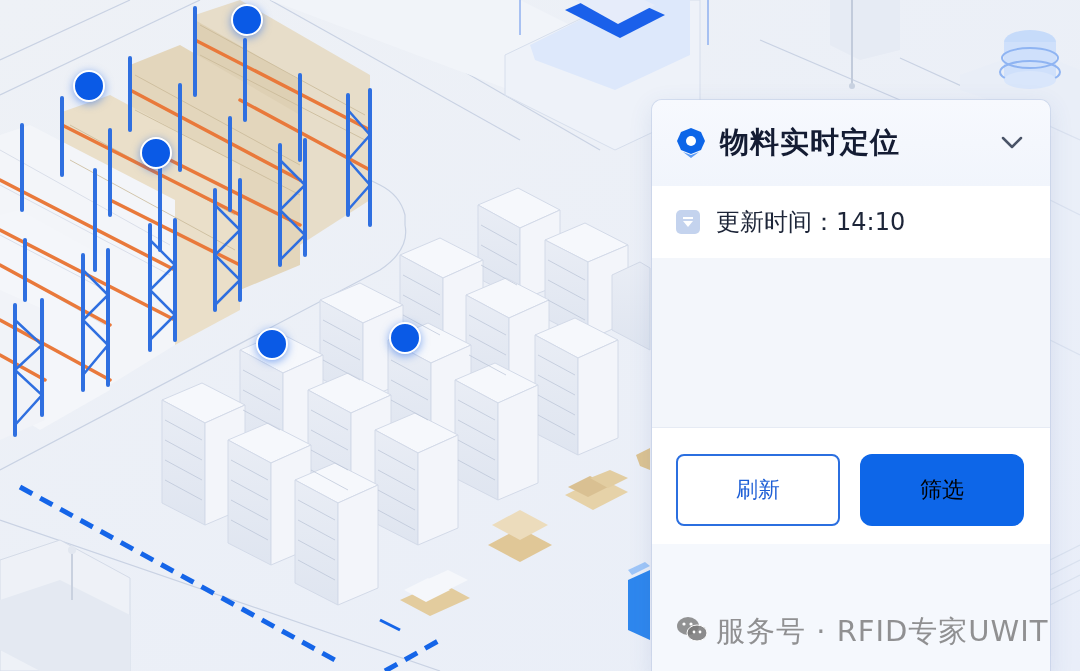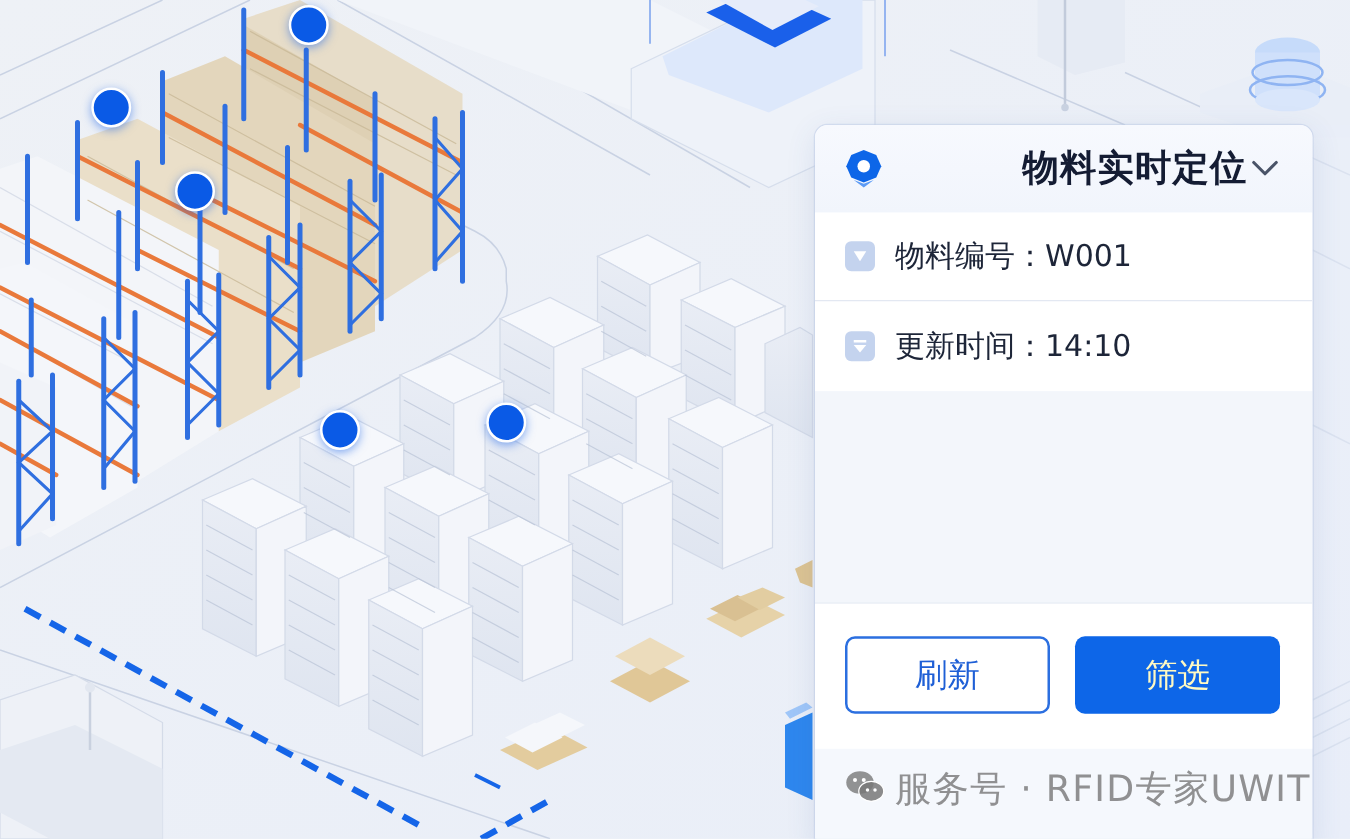--- a/index.html
+++ b/index.html
@@ -13,23 +13,22 @@
 
   
   .panel {
     position: absolute; left: 652px; top: 100px; width: 398px; height: 580px;
     background: #f5f8fd;
     border-radius: 10px;
     box-shadow: 0 6px 24px rgba(60,90,160,0.12), 0 0 0 1px rgba(200,212,235,0.6);
     overflow: hidden;
   }
   .panel-header {
-    height: 70px; display: flex; align-items: center; padding: 0 24px 0 24px;
+    height: 86px; display: flex; align-items: center; padding: 0 24px 0 24px;
     background: linear-gradient(180deg, #f7f9fe 0%, #f1f5fc 100%);
-    text-align: right;
   }
   .panel-header .logo { width: 30px; height: 36px; margin-right: 14px; display: flex; align-items: center; justify-content: center; }
   .panel-title { font-size: 29px; font-weight: bold; color: #141c33; letter-spacing: 1px; flex: 1; }
   .chevron { width: 28px; height: 28px; display: flex; align-items: center; justify-content: center; cursor: pointer; }
 
   .rows { background: #ffffff; }
   .row {
     height: 71px; display: flex; align-items: center; padding-left: 24px;
     border-bottom: 1px solid #e3e8f2;
     font-size: 24px; color: #1d2538;
@@ -43,25 +42,25 @@
   .row .value { color: #1d2538; }
   .row .value.link { color: #1f6fe6; }
 
   .empty-area {
     height: 170px; background: #f3f6fb; border-bottom: 1px solid #e6ebf4;
   }
   .footer {
     height: 116px; background: #ffffff; display: flex; gap: 20px; padding: 26px 24px 0 24px;
   }
   .btn {
-    width: 164px; height: 62px; border-radius: 8px; font-size: 26px;
+    width: 164px; height: 72px; border-radius: 8px; font-size: 22px;
     display: flex; align-items: center; justify-content: center; cursor: pointer;
   }
   .btn-outline { border: 2px solid #2b6fe0; color: #1e5fd6; background: #ffffff; }
-  .btn-primary { background: #0d66e8; color: #fef9c3; }
+  .btn-primary { background: #0d66e8; color: #000000; border-radius: 12px; }
 
   .watermark {
     position: absolute; left: 676px; top: 612px; display: flex; align-items: center; gap: 8px;
     font-size: 29px; color: rgba(110,110,110,0.75); pointer-events: none; white-space: nowrap;
     letter-spacing: 1px;
   }
 </style>
 </head>
 <body>
 
@@ -363,29 +362,20 @@
     <span class="chevron">
       <svg width="22" height="14" viewBox="0 0 22 14">
           <polyline points="2,2 11,11 20,2" fill="none" stroke="#4a5468" stroke-width="2.5" stroke-linecap="round" stroke-linejoin="round"></polyline>
         </svg>
     </span>
   </div>
 
   <div class="rows">
     <div class="row">
       <span class="ico">
-        <svg width="12" height="10" viewBox="0 0 12 10">
-            <polygon points="1,1 11,1 6,9" fill="#ffffff"></polygon>
-          </svg>
-      </span>
-      <span class="label">物料编号：</span>
-      <span class="value">W001</span>
-    </div>
-    <div class="row">
-      <span class="ico">
         <svg width="12" height="12" viewBox="0 0 12 12">
             <line x1="1" y1="2" x2="11" y2="2" stroke="#fff" stroke-width="2"></line>
             <polygon points="1,5 11,5 6,11" fill="#fff"></polygon>
           </svg>
       </span>
       <span class="label">更新时间：</span>
       <span class="value">14:10</span>
     </div>
   </div>
 

